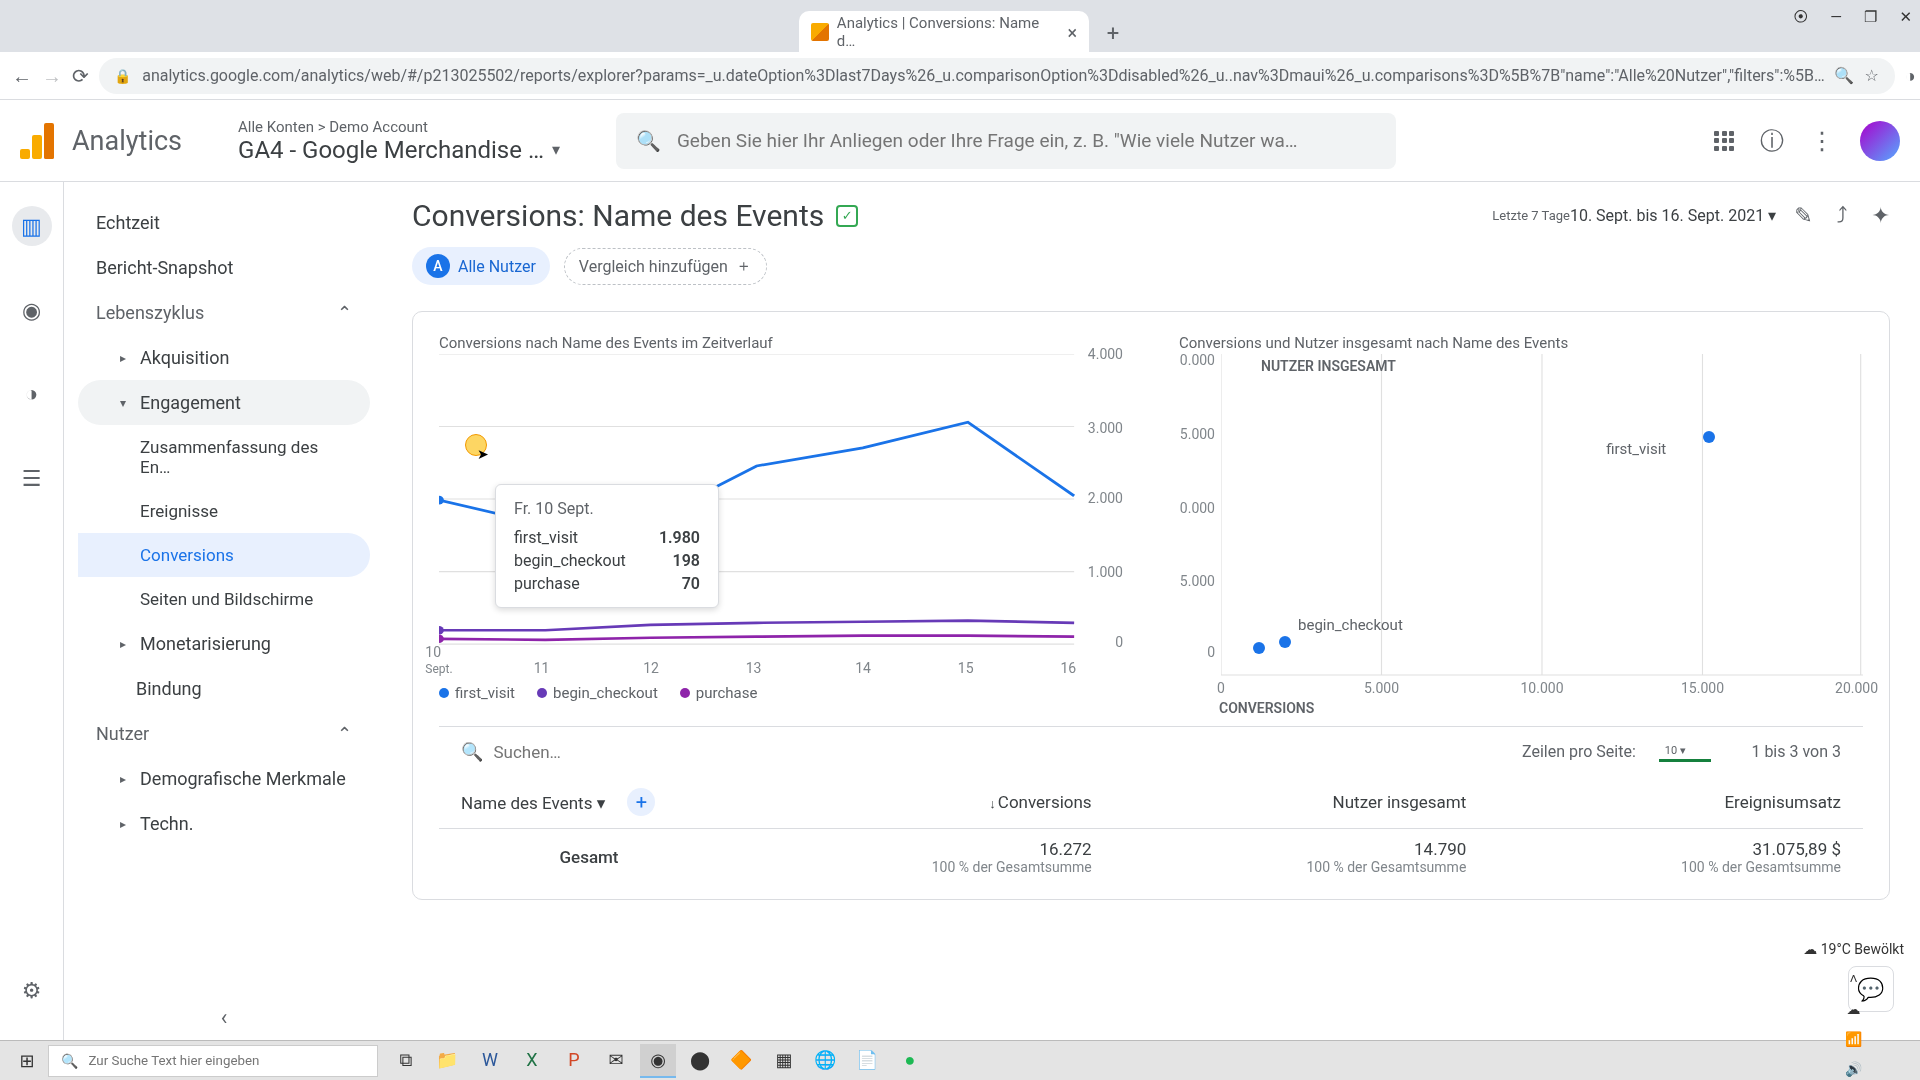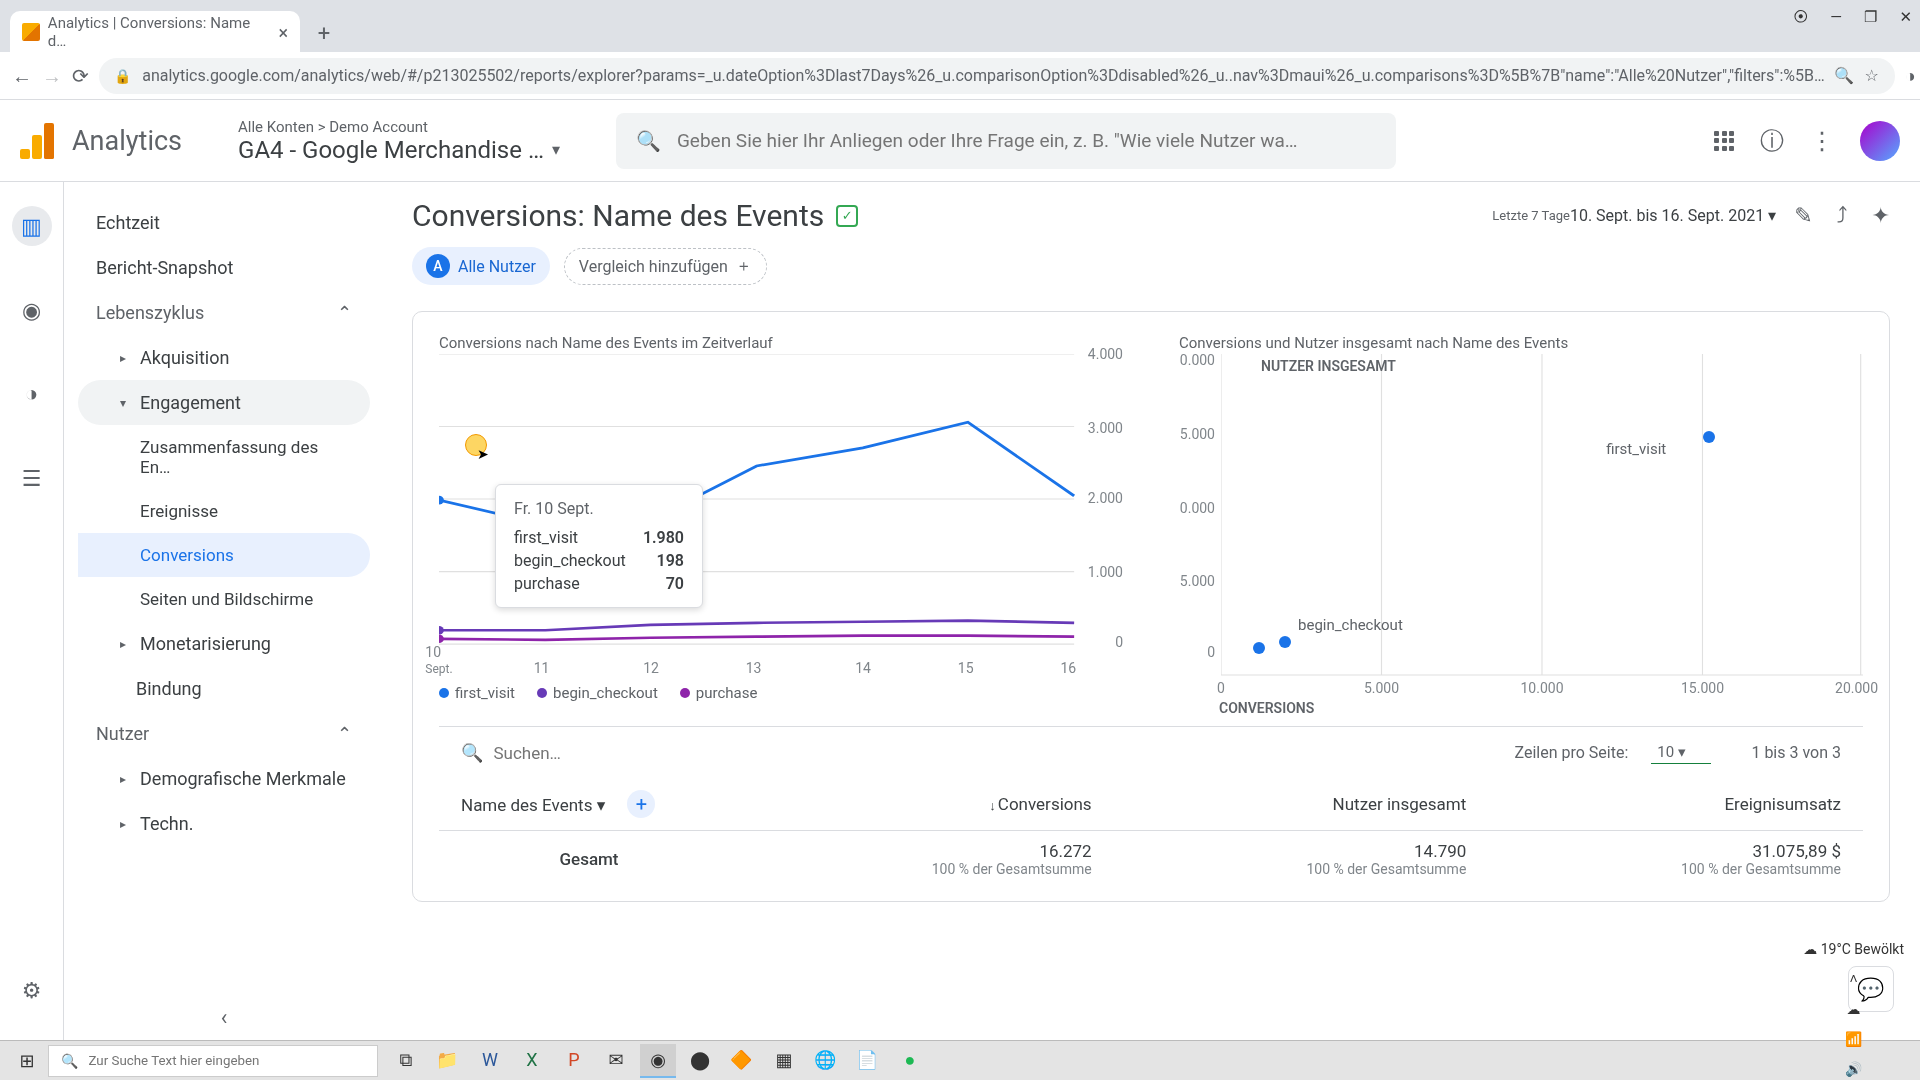--- a/index.html
+++ b/index.html
@@ -1,20 +1,20 @@
 <!DOCTYPE html>
 <html><head>
 <meta charset="utf-8">
 <style>
 * { margin:0; padding:0; box-sizing:border-box; font-family:'Google Sans',Roboto,Arial,sans-serif; }
 body { background:#fff; overflow:hidden; width:1920px; height:1080px; position:relative; }
 
 
 .browser-chrome { background:#dee1e6; height:52px; }
-.tab-strip { height:53px; display:flex; align-items:flex-end; padding-left:10px; }
+.tab-strip { height:53px; display:flex; align-items:flex-end; padding-left:10px;justify-content:center; }
 .tab { background:#fff; height:42px; width:290px; border-radius:10px 10px 0 0; display:flex; align-items:center; padding:0 12px; font-size:15px; color:#5f6368; gap:8px; }
 .tab .favicon { width:18px; height:18px; background:linear-gradient(135deg,#f9ab00 50%,#e37400 50%); border-radius:2px; }
 .tab-close { margin-left:auto; font-size:18px; color:#5f6368; cursor:pointer; }
 .new-tab { width:36px; height:36px; display:flex; align-items:center; justify-content:center; font-size:22px; color:#5f6368; cursor:pointer; margin-left:6px; margin-bottom:2px; }
 .window-controls { position:absolute; top:8px; right:8px; display:flex; gap:22px; font-size:15px; color:#333; }
 
 .url-bar-row { background:#fff; height:48px; display:flex; align-items:center; padding:0 12px; gap:10px; border-bottom:1px solid #dadce0; }
 .nav-btn { width:28px; height:28px; display:flex; align-items:center; justify-content:center; font-size:20px; color:#5f6368; cursor:pointer; }
 .url-field { flex:1; background:#f1f3f4; border-radius:20px; height:36px; display:flex; align-items:center; padding:0 16px; font-size:16px; color:#5f6368; gap:10px; }
 .url-field .lock { font-size:14px; }
@@ -72,38 +72,38 @@
 .charts-card { border:1px solid #dadce0; border-radius:10px; padding:22px 26px 14px; }
 .charts-row { display:flex; gap:56px; }
 .chart-col { flex:1; }
 .chart-title { font-size:15px; color:#5f6368; margin-bottom:2px; }
 .chart-area { position:relative; height:320px; }
 .chart-area svg { width:100%; height:100%; }
 .y-label { position:absolute; right:0; font-size:14px; color:#80868b; transform:translateY(-50%); }
 .x-label { position:absolute; bottom:-2px; font-size:14px; color:#80868b; transform:translateX(-50%); }
 .hover-dot { position:absolute; left:26px; top:80px; width:22px; height:22px; border-radius:50%; background:#fdd663; border:1px solid #f29900; }
 .hover-cursor { position:absolute; left:38px; top:92px; font-size:14px; }
-.tooltip { position:absolute; left:56px; top:130px; background:#fff; border:1px solid #dadce0; border-radius:6px; box-shadow:0 2px 6px rgba(0,0,0,.15); padding:14px 18px; width:208px; font-size:16px; color:#3c4043; }
+.tooltip { position:absolute; left:56px; top:130px; background:#fff; border:1px solid #dadce0; border-radius:6px; box-shadow:0 2px 6px rgba(0,0,0,.15); padding:14px 18px; width:224px; font-size:16px; color:#3c4043; }
 .tooltip .tt-date { color:#5f6368; margin-bottom:10px; }
 .tooltip-row { display:flex; justify-content:space-between; margin-top:4px; }
 .tooltip-row .val { font-weight:600; }
 .legend { display:flex; gap:22px; margin-top:10px; font-size:15px; color:#5f6368; align-items:center; }
 .legend .dot { width:10px; height:10px; border-radius:50%; display:inline-block; margin-right:6px; }
 
 .scatter-labels .y-label { left:-6px; right:auto; transform:translate(-100%,-50%); }
 .scatter-area { position:relative; height:320px; }
 .axis-title-inset { position:absolute; top:4px; left:40px; font-size:14px; font-weight:600; color:#5f6368; }
 .axis-title-bottom { text-align:left; font-size:14px; font-weight:600; color:#5f6368; margin-left:40px; margin-top:4px; }
 .point-label { position:absolute; font-size:15px; color:#5f6368; }
 .scatter-dot { position:absolute; width:12px; height:12px; border-radius:50%; }
 .table-controls { display:flex; align-items:center; padding:14px 22px; font-size:16px; color:#5f6368; }
 .search-small { display:flex; align-items:center; gap:10px; flex:0 0 280px; }
 .search-small input { border:none; outline:none; font-size:17px; color:#5f6368; }
 .rows-per { margin-left:auto; display:flex; align-items:center; gap:23px; }
-.rows-select { border:none; border-bottom:1px solid #15803d; font-size:15px; padding:2px 26px 2px 6px; background:transparent; }
+.rows-select { border:none; border-bottom:3px solid #15803d; font-size:11px; padding:2px 26px 2px 6px; background:transparent; }
 .page-info { margin-left:40px; }
 
 .data-table { width:100%; border-collapse:collapse; font-size:17px; }
 .data-table th { text-align:right; padding:12px 22px; font-weight:400; color:#3c4043; border-bottom:1px solid #dadce0; }
 .data-table th:first-child { text-align:left; width:300px; }
 .data-table td { text-align:right; padding:10px 22px; color:#3c4043; }
 .data-table td:first-child { text-align:center; font-weight:500; }
 .sub-text { font-size:14px; color:#80868b; }
 .add-col { width:28px; height:28px; border-radius:50%; background:#e8f0fe; color:#1a73e8; display:inline-flex; align-items:center; justify-content:center; font-size:20px; margin-left:18px; }
 .sort-ind { font-size:13px; margin-right:2px; }

